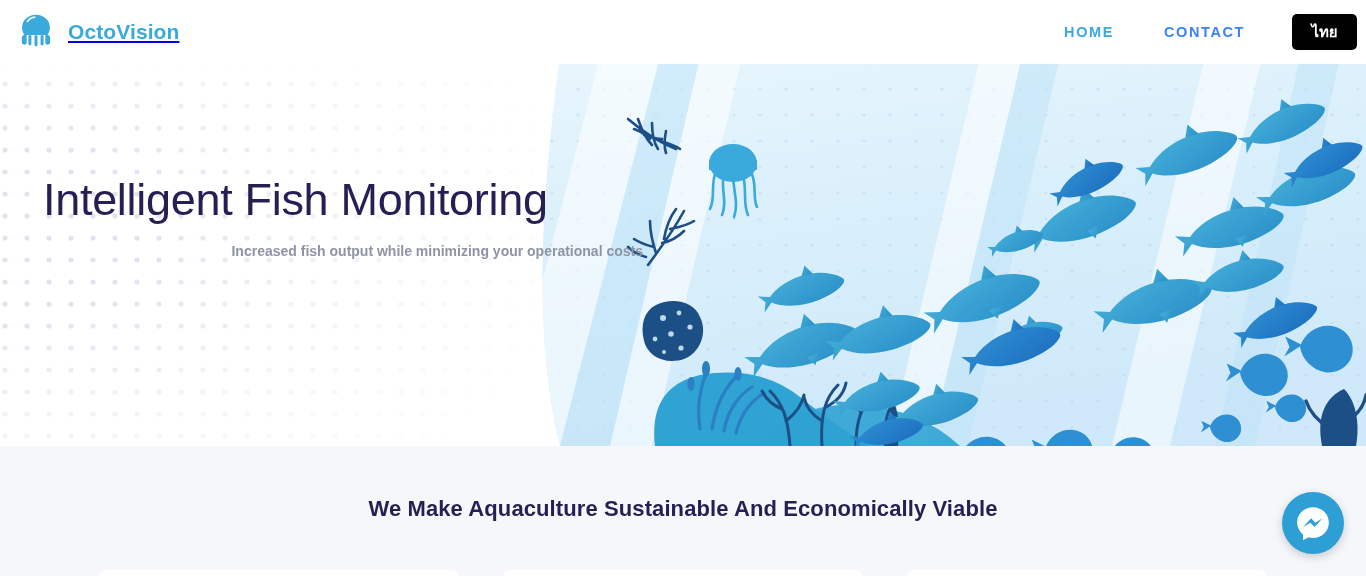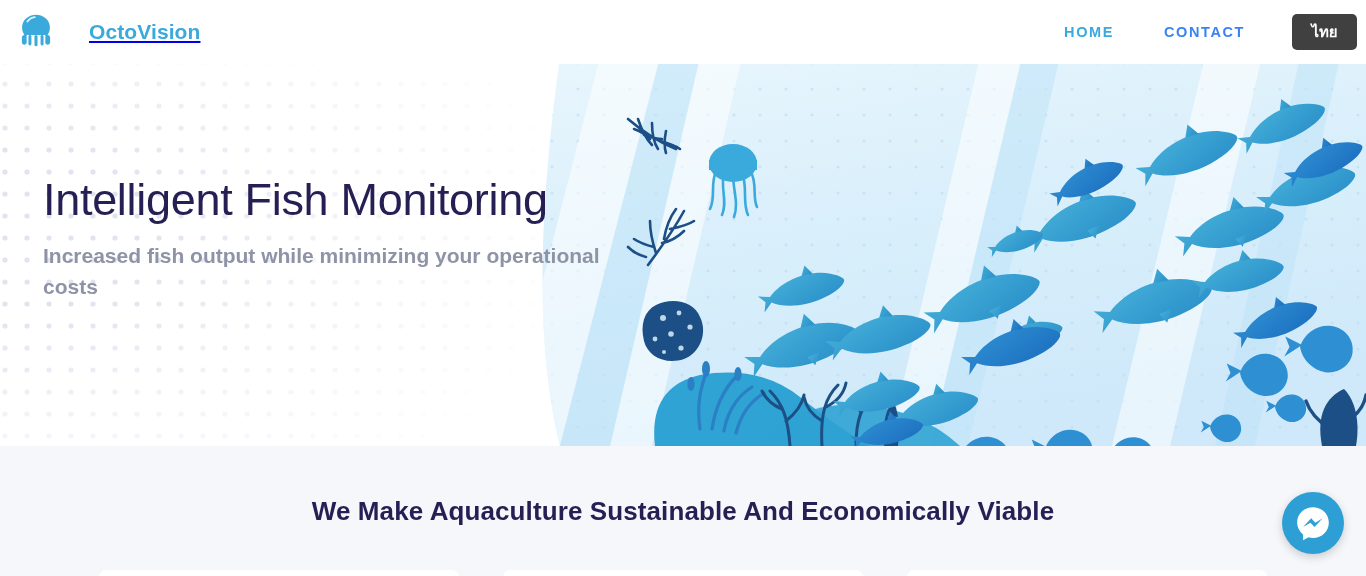--- a/index.html
+++ b/index.html
@@ -12,64 +12,64 @@
 
   
   .navbar{
     position:absolute; top:0; left:0; width:1366px; height:64px;
     background:#ffffff; z-index:40;
     display:flex; align-items:center;
   }
   .brand{ display:flex; align-items:center; gap:14px; margin-left:18px; }
   .brand-logo{ width:36px; height:38px; display:block; }
   .brand-name{
-    font-size:21px; font-weight:bold; color:#3aa9dc; letter-spacing:.1px;margin-left:21px;
+    font-size:21px; font-weight:bold; color:#3aa9dc; letter-spacing:.1px;
   }
   .nav-right{
     margin-left:auto; display:flex; align-items:center; gap:0;
     height:64px; padding-right:9px;
   }
   .nav-link{
     font-size:14.5px; font-weight:bold; letter-spacing:1.6px;
     color:#3b82f6; text-decoration:none; padding:0 25px; line-height:64px;
   }
   .nav-link.active{ color:#3aa9dc; }
   .lang-btn{
-    background:#404040; color:#ffffff; border:none; border-radius:5px;
+    background:#000000; color:#ffffff; border:none; border-radius:5px;
     font-family:"Liberation Sans", sans-serif;
     font-size:15px; font-weight:bold;
     width:65px; height:36px; margin-left:22px; cursor:pointer;
   }
 
   
   .hero{
     position:absolute; top:57px; left:0; width:1366px; height:389px;
     overflow:hidden; background:#ffffff;
   }
   .hero-art{ position:absolute; inset:0; width:1366px; height:389px; }
   .hero-copy{
     position:absolute; left:43px; top:118px; width:620px; z-index:5;
   }
   .hero-title{
     font-size:45px; font-weight:normal; color:#261f54;
     letter-spacing:-0.3px; line-height:1.12;
   }
   .hero-sub{
-    margin-top:16px; font-size:21px; font-weight:bold;
-    color:#8f93a6; line-height:1.45; max-width:600px;
+    margin-top:16px; font-size:14px; font-weight:bold;
+    color:#8f93a6; line-height:1.45; max-width:600px;text-align:right;
   }
 
   
   .section{
     position:absolute; top:446px; left:0; width:1366px; height:130px;
     background:#f6f7fb;
   }
   .section-title{
     position:absolute; top:50px; left:0; width:1366px; text-align:center;
-    font-size:26px; font-weight:bold; color:#261f54; letter-spacing:.1px;
+    font-size:22px; font-weight:bold; color:#261f54; letter-spacing:.1px;
   }
   .cards{
     position:absolute; top:124px; left:0; width:1366px; height:12px;
     display:flex; justify-content:center; gap:44px;
   }
   .card{
     width:360px; height:14px; background:#ffffff;
     border-radius:7px 7px 0 0;
   }
 

